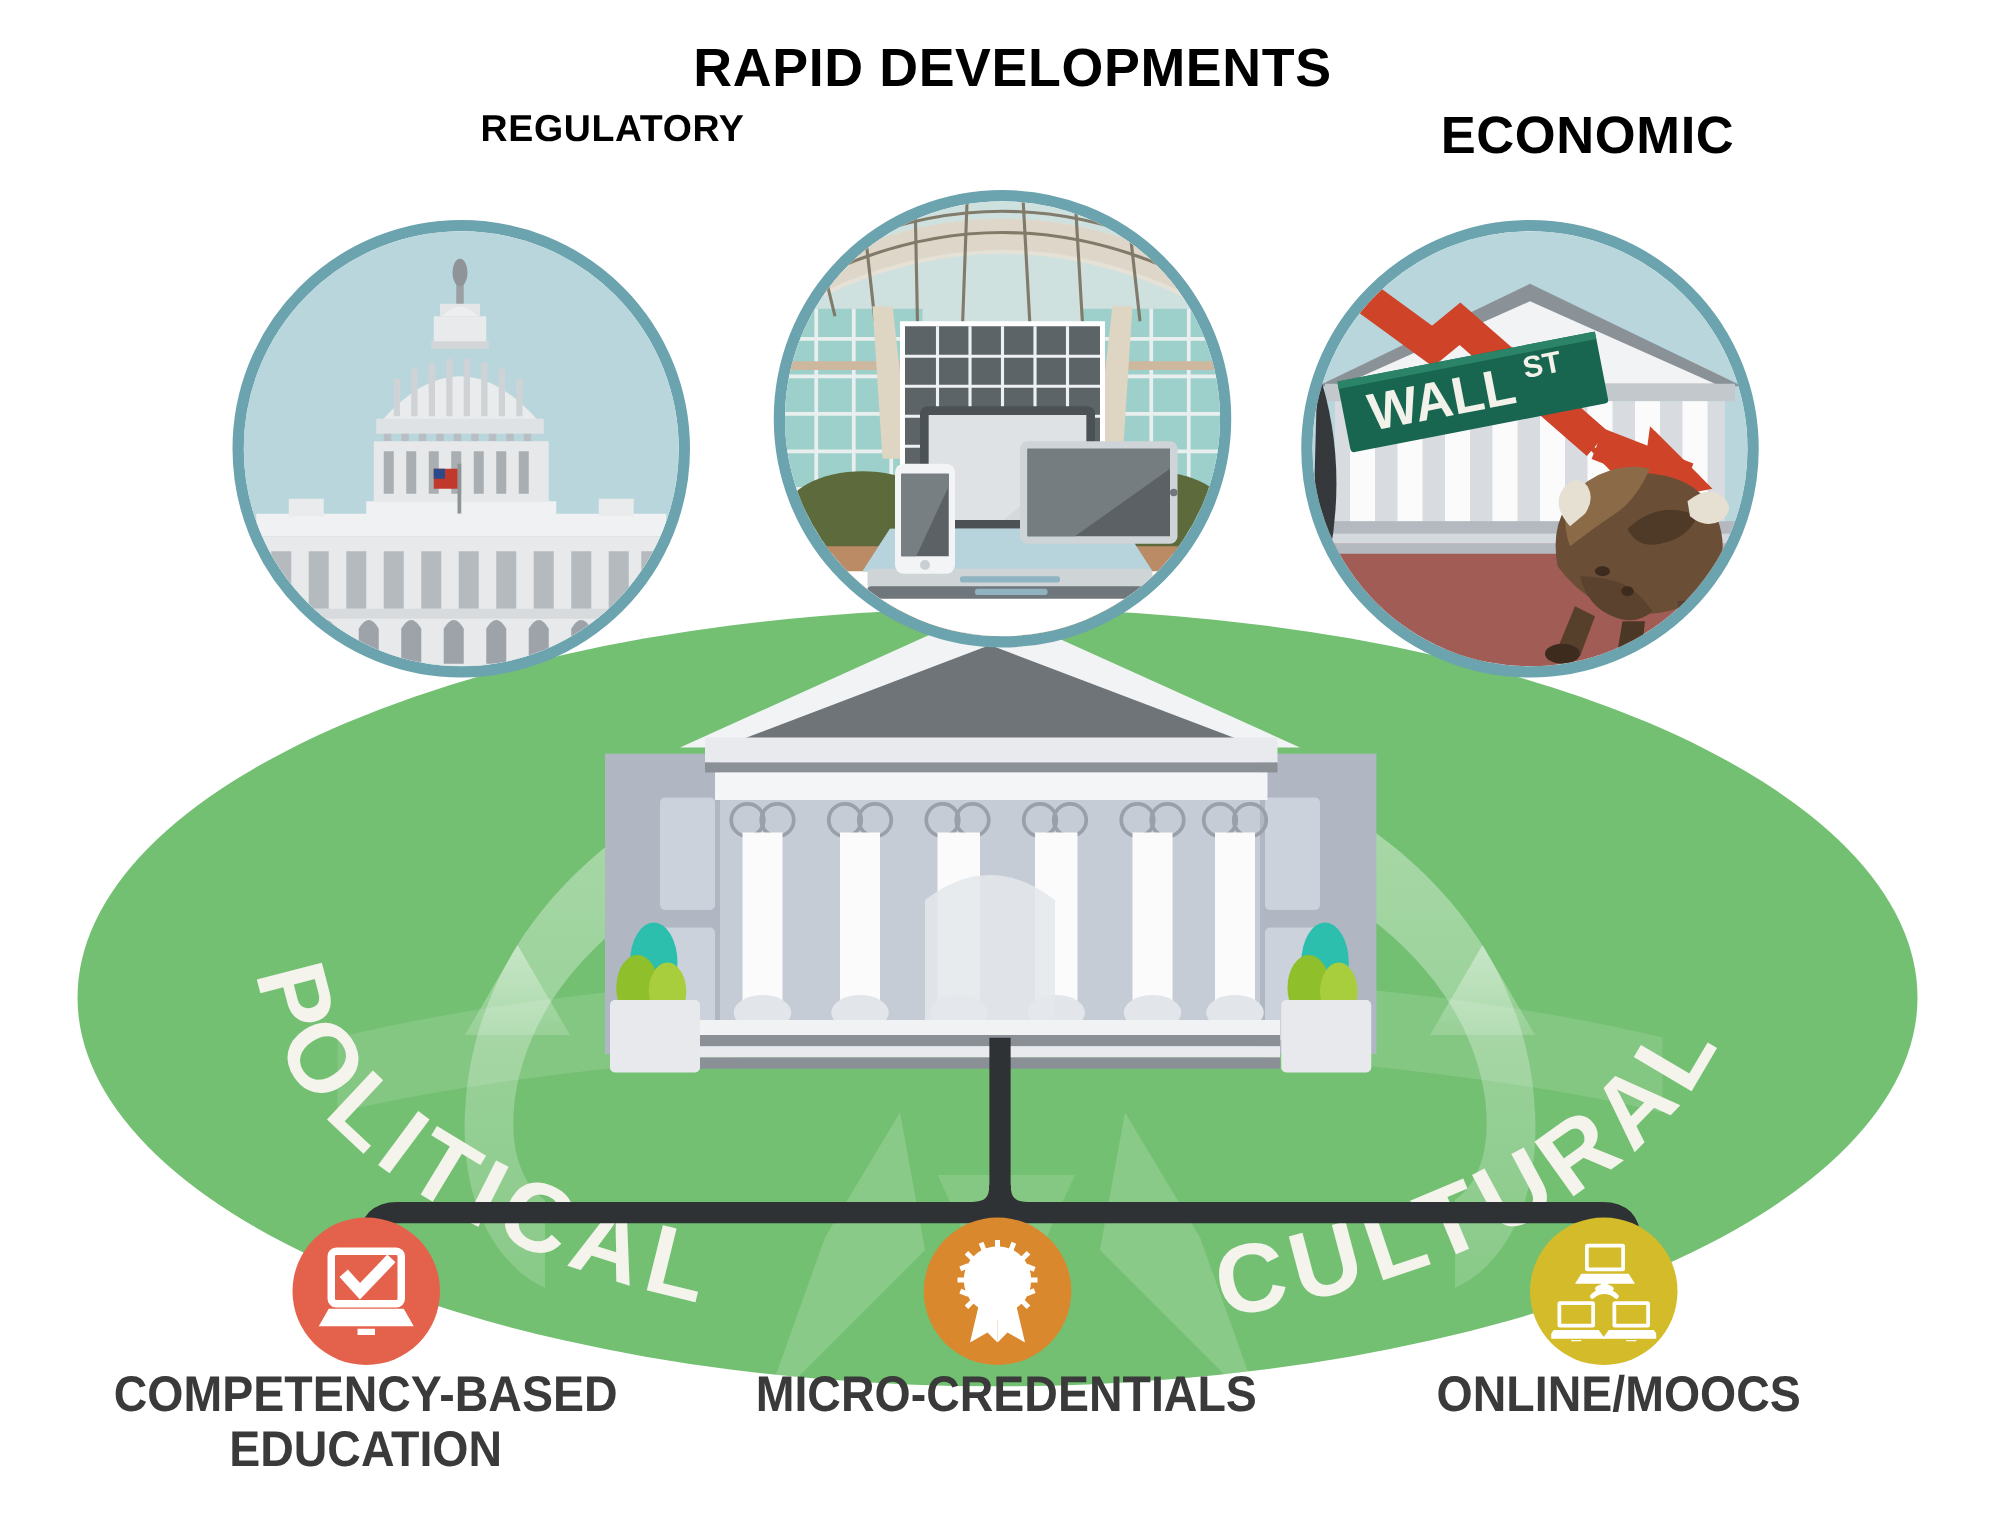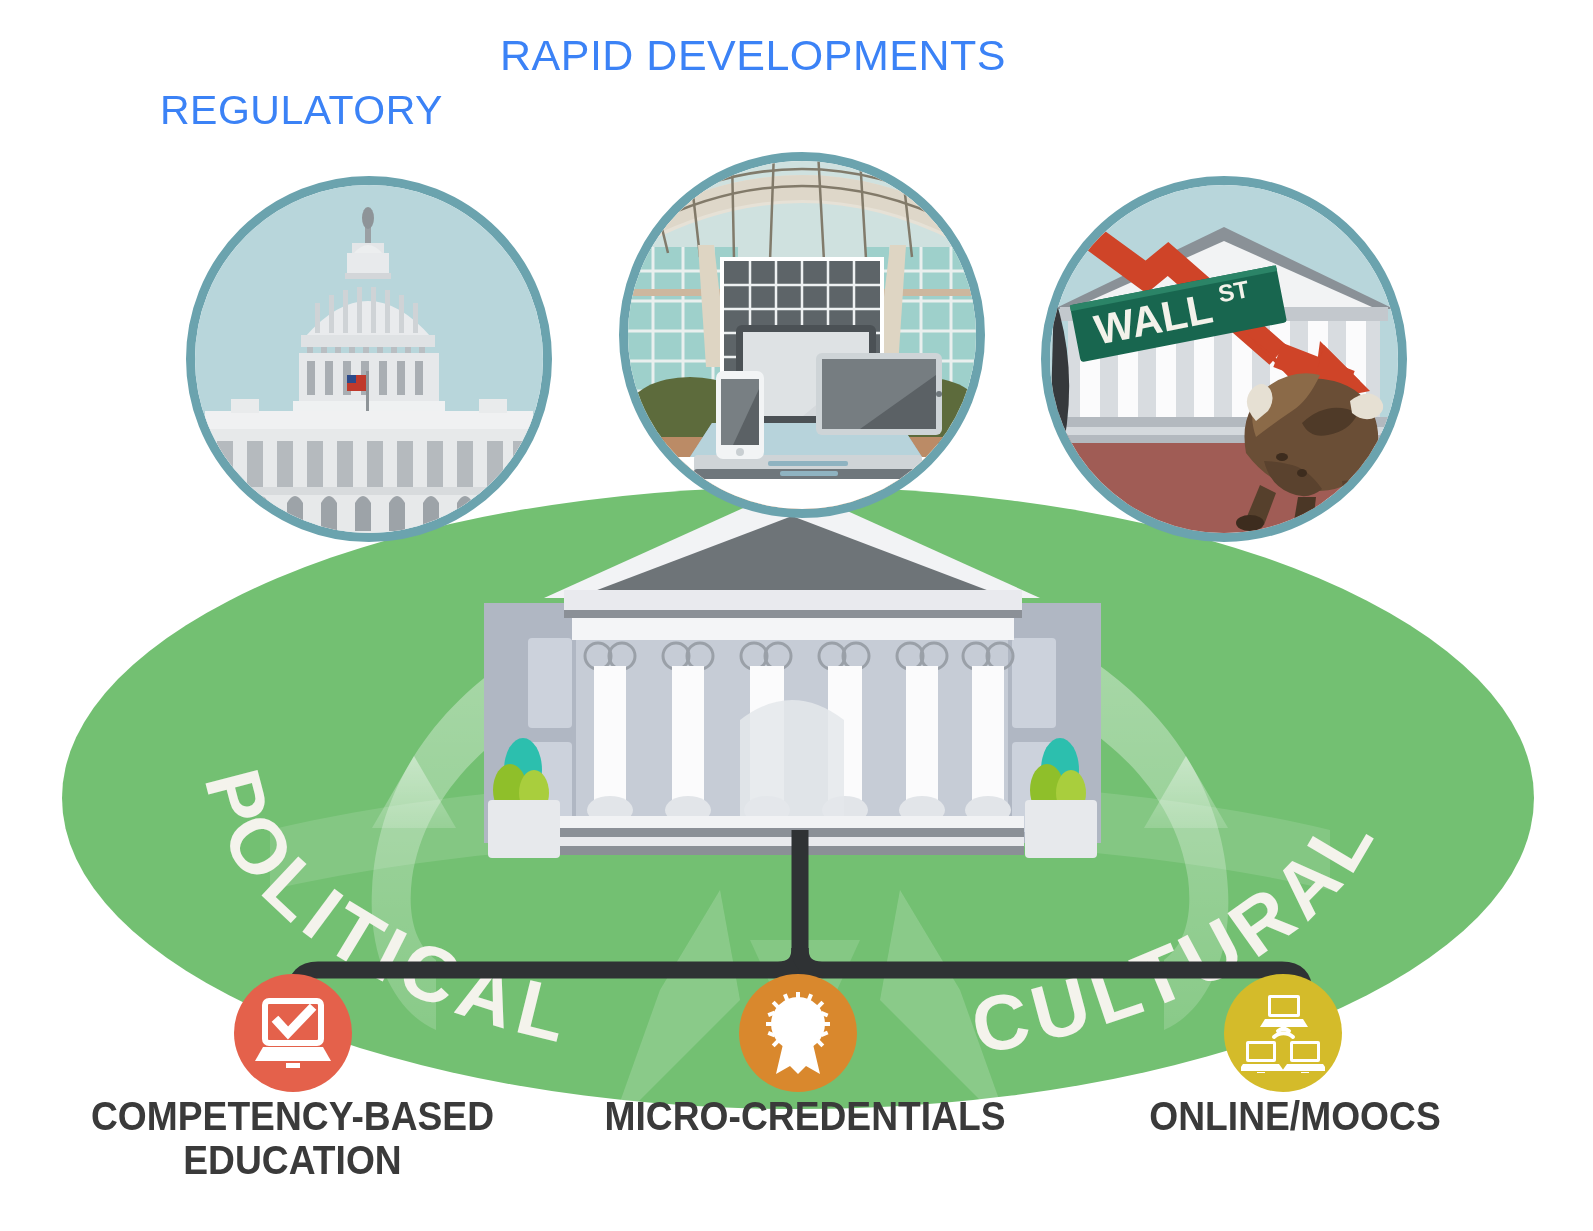--- a/index.html
+++ b/index.html
@@ -2,24 +2,24 @@
 <html><head>
 <meta charset="utf-8">
 <style>
   html,body{margin:0;padding:0;background:#ffffff;}
   body{width:1593px;height:1231px;position:relative;overflow:hidden;
        font-family:"Liberation Sans","DejaVu Sans",sans-serif;}
 
   .stage{position:absolute;inset:0;}
 
   
-  .heading{position:absolute;color:#3b82f6;
-           font-weight:normal;letter-spacing:.5px;line-height:1.08;
+  .heading{position:absolute;text-align:center;color:#000000;
+           font-weight:bold;letter-spacing:.5px;line-height:1.08;
            text-transform:uppercase;}
-  .h-reg{left:160px;top:88px;width:660px;font-size:41px;}
+  .h-reg{left:160px;top:88px;width:660px;font-size:30px;}
   .h-tech{left:500px;top:32px;width:620px;font-size:43px;}
   .h-econ{left:960px;top:85px;width:620px;font-size:42px;}
 
   
   .circ{position:absolute;border-radius:50%;overflow:hidden;
         box-sizing:border-box;border:9px solid #6ba3ae;}
   .circ .inner{position:absolute;inset:0;}
   .c-reg{left:186px;top:176px;width:366px;height:366px;}
   .c-tech{left:619px;top:152px;width:366px;height:366px;}
   .c-econ{left:1041px;top:176px;width:366px;height:366px;}
@@ -396,20 +396,21 @@
     </svg>
   </div>
 
   <div class="heading h-reg">
     <div>REGULATORY</div>
   </div>
   <div class="heading h-tech">
     <div>RAPID DEVELOPMENTS</div>
   </div>
   <div class="heading h-econ">
+    <div>ECONOMIC</div>
   </div>
 
   <svg class="tree" viewBox="0 0 1120 200">
     <g fill="none" stroke="#2f3234" stroke-width="17" stroke-linecap="butt">
       <path d="M560 0 V126"></path>
       <path d="M560 118 Q560 140 538 140 H78 Q56 140 56 162 V200"></path>
       <path d="M560 118 Q560 140 582 140 H1042 Q1064 140 1064 162 V200"></path>
       <path d="M560 140 V200"></path>
     </g>
   </svg>

